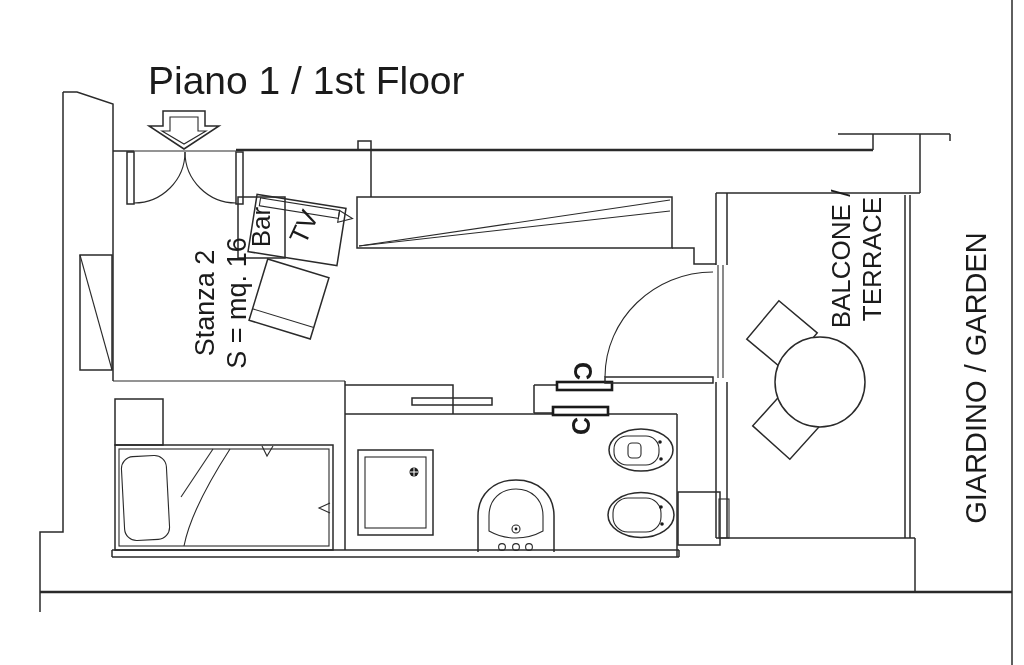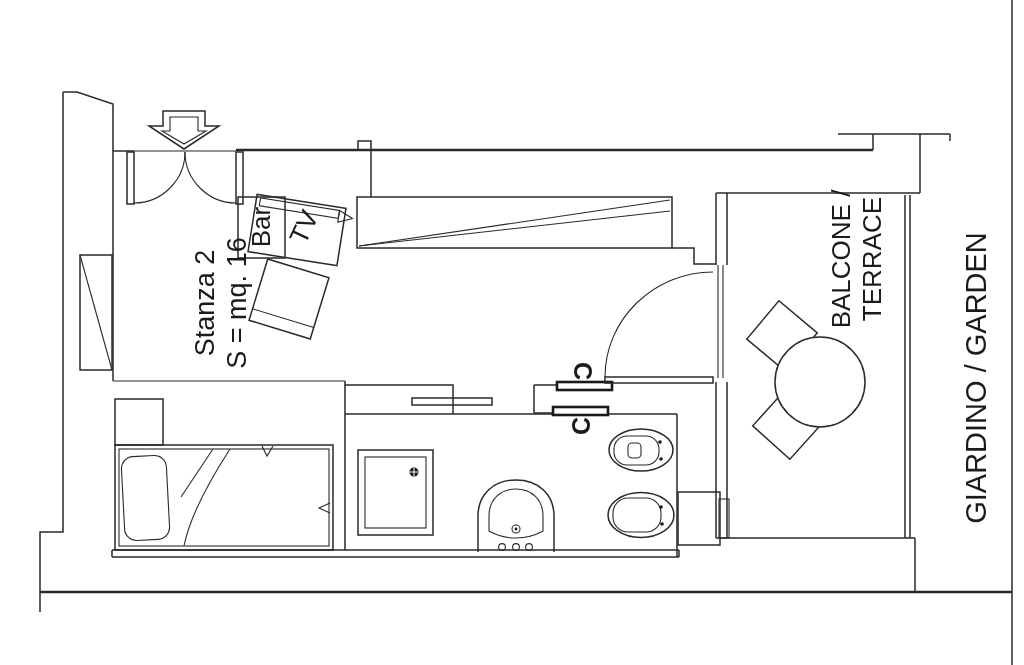--- a/index.html
+++ b/index.html
@@ -178,20 +178,21 @@
 
     <g>
       <rect class="ln" x="757" y="311" width="50" height="50" transform="rotate(40 782 336)"></rect>
     </g>
     <g>
       <rect class="ln" x="763" y="399" width="50" height="50" transform="rotate(42 788 424)"></rect>
     </g>
     <circle class="ln fillw" cx="820" cy="382" r="45"></circle>
   </svg>
 
+  <div class="lbl t-title" style="left:148px;top:60px;">Piano 1 / 1st Floor</div>
 
   <div class="lbl t-room rot-90" style="left:206px;top:303px;">Stanza 2</div>
   <div class="lbl t-room rot-90" style="left:238px;top:303px;">S = mq. 16</div>
 
   <div class="lbl t-mid rot-90" style="left:261px;top:227px;">Bar</div>
   <div class="lbl t-mid rot-65" style="left:304px;top:227px;">TV</div>
 
   <div class="lbl t-c rot90" style="left:582px;top:371px;">C</div>
   <div class="lbl t-c rot-90" style="left:581px;top:426px;">C</div>
 

